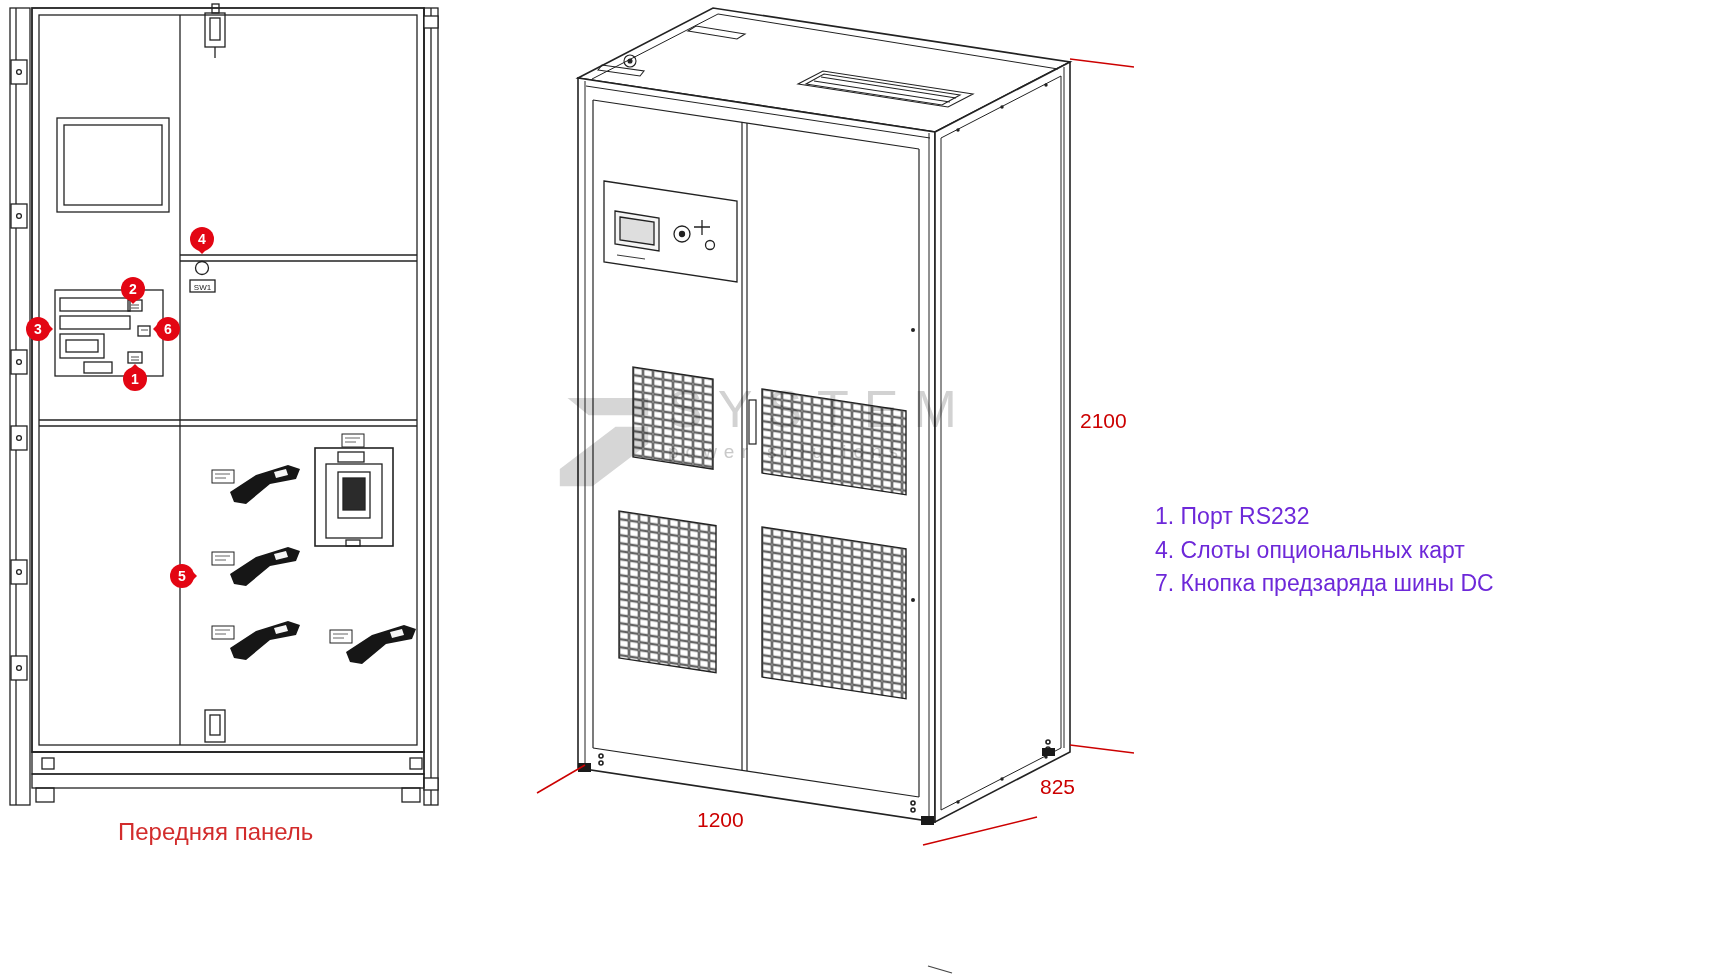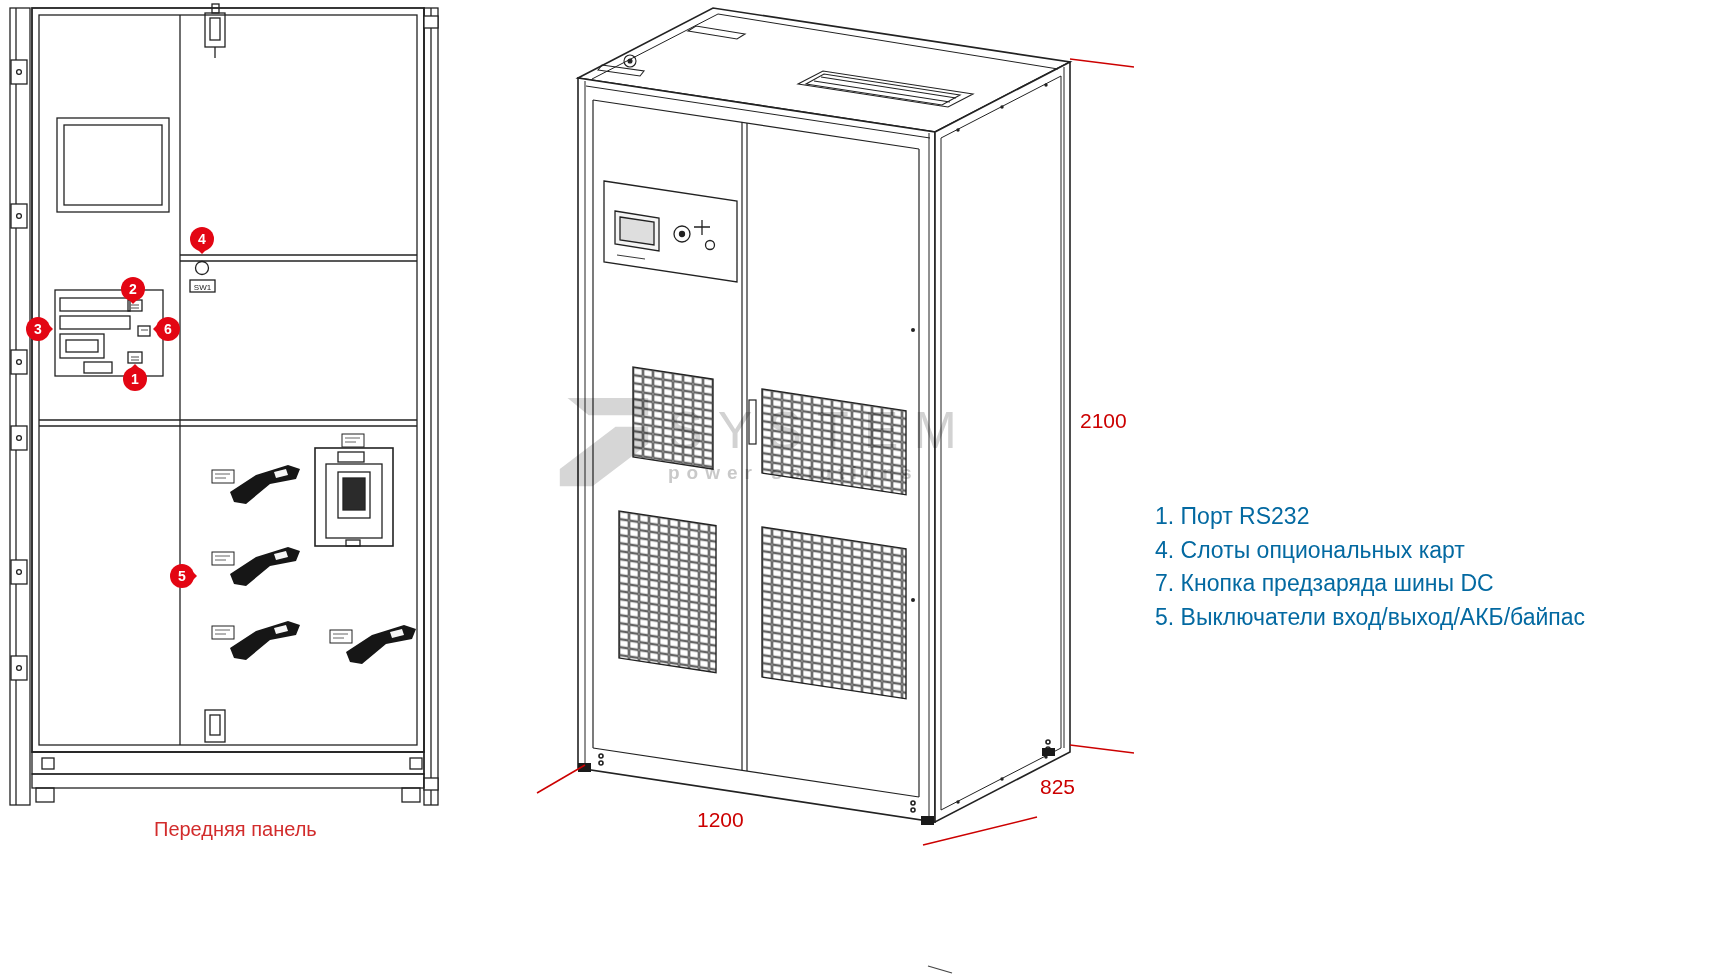--- a/index.html
+++ b/index.html
@@ -3,42 +3,42 @@
 <meta charset="utf-8">
 <style>
   html,body{margin:0;padding:0;background:#fff;}
   .canvas{position:relative;width:1725px;height:976px;background:#fff;overflow:hidden;
           font-family:"Liberation Sans",sans-serif;}
   .drawing{position:absolute;left:0;top:0;z-index:1;}
   svg text{font-family:"Liberation Sans",sans-serif;}
   svg text.dim{fill:#cc0000;font-size:21px;}
 
   
-  .watermark{position:absolute;left:556px;top:382px;display:flex;gap:16px;align-items:center;
+  .watermark{position:absolute;left:556px;top:382px;display:flex;gap:16px;align-items:flex-start;
              z-index:2;mix-blend-mode:multiply;pointer-events:none;}
   .wm-logo{width:96px;height:122px;fill:#d6d6d6;}
   .wm-line1,.wm-line2{font-size:52px;line-height:54px;letter-spacing:15px;color:#d2d2d2;font-weight:400;}
-  .wm-line3{font-size:19px;letter-spacing:7px;color:#c9c9c9;margin-top:5px;font-weight:bold;}
+  .wm-line3{font-size:19px;letter-spacing:7px;color:#c9c9c9;margin-top:5px;}
 
   
   .marker{position:absolute;width:24px;height:24px;background:#e30613;border-radius:50%;
           color:#fff;font-weight:bold;font-size:14px;display:flex;align-items:center;
           justify-content:center;z-index:5;}
   .marker::after{content:"";position:absolute;width:0;height:0;border:6px solid transparent;}
   .marker.down::after{top:100%;left:50%;margin-left:-6px;margin-top:-3px;border-top-color:#e30613;}
   .marker.up::after{bottom:100%;left:50%;margin-left:-6px;margin-bottom:-3px;border-bottom-color:#e30613;}
   .marker.left::after{right:100%;top:50%;margin-top:-6px;margin-right:-3px;border-right-color:#e30613;}
   .marker.right::after{left:100%;top:50%;margin-top:-6px;margin-left:-3px;border-left-color:#e30613;}
 
   
   .legend{position:absolute;left:1155px;top:500px;z-index:4;font-size:23px;line-height:33.5px;
-          color:#0369a1;white-space:nowrap;}
-
-  
-  .caption{position:absolute;left:118px;top:818px;z-index:4;font-size:20px;color:#d22c2c;margin-left:36px;}
+          color:#6d28d9;white-space:nowrap;}
+
+  
+  .caption{position:absolute;left:118px;top:818px;z-index:4;font-size:24px;color:#d22c2c;}
 </style>
 </head>
 <body>
 
 <div class="canvas">
 
   <svg class="drawing" width="1725" height="976" viewBox="0 0 1725 976">
     <defs>
       <pattern id="louver" width="10" height="8" patternUnits="userSpaceOnUse">
         <rect x="0.7" y="0.7" width="8.6" height="6.6" fill="#ffffff" stroke="#3c3c3c" stroke-width="1"></rect>
@@ -272,18 +272,17 @@
   <div class="marker down" style="left:121px;top:277px">2</div>
   <div class="marker right" style="left:26px;top:317px">3</div>
   <div class="marker left" style="left:156px;top:317px">6</div>
   <div class="marker up" style="left:123px;top:367px">1</div>
   <div class="marker right" style="left:170px;top:564px">5</div>
 
   <div class="legend">
     <div class="legend-item">1. Порт RS232</div>
     <div class="legend-item">4. Слоты опциональных карт</div>
     <div class="legend-item">7. Кнопка предзаряда шины DC</div>
-    <div class="legend-item">5. Выключатели вход/выход/АКБ/байпас</div>
   </div>
 
   <div class="caption">Передняя панель</div>
 
 </div>
 
 </body></html>

